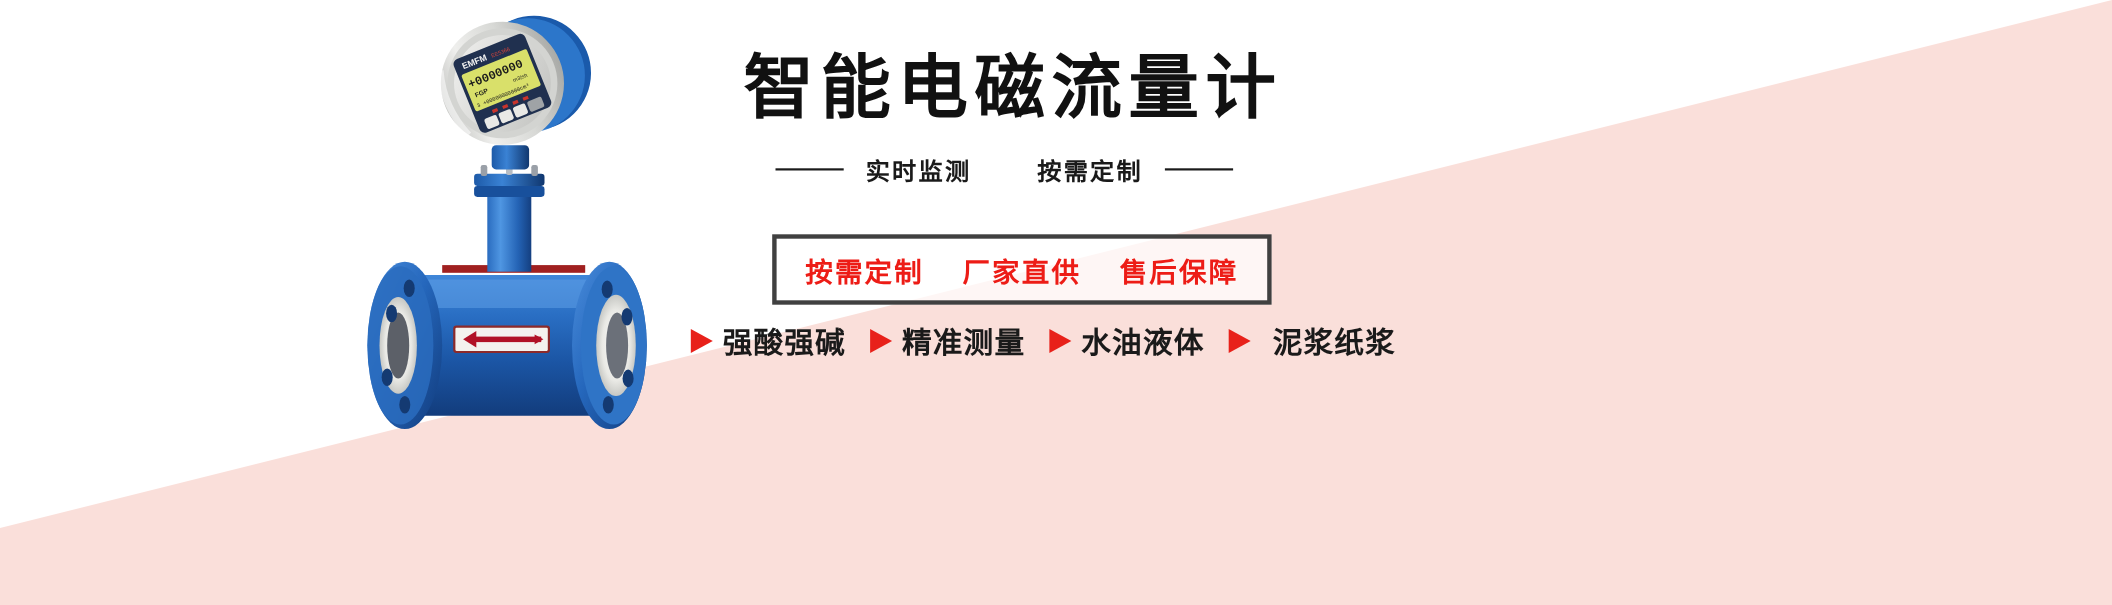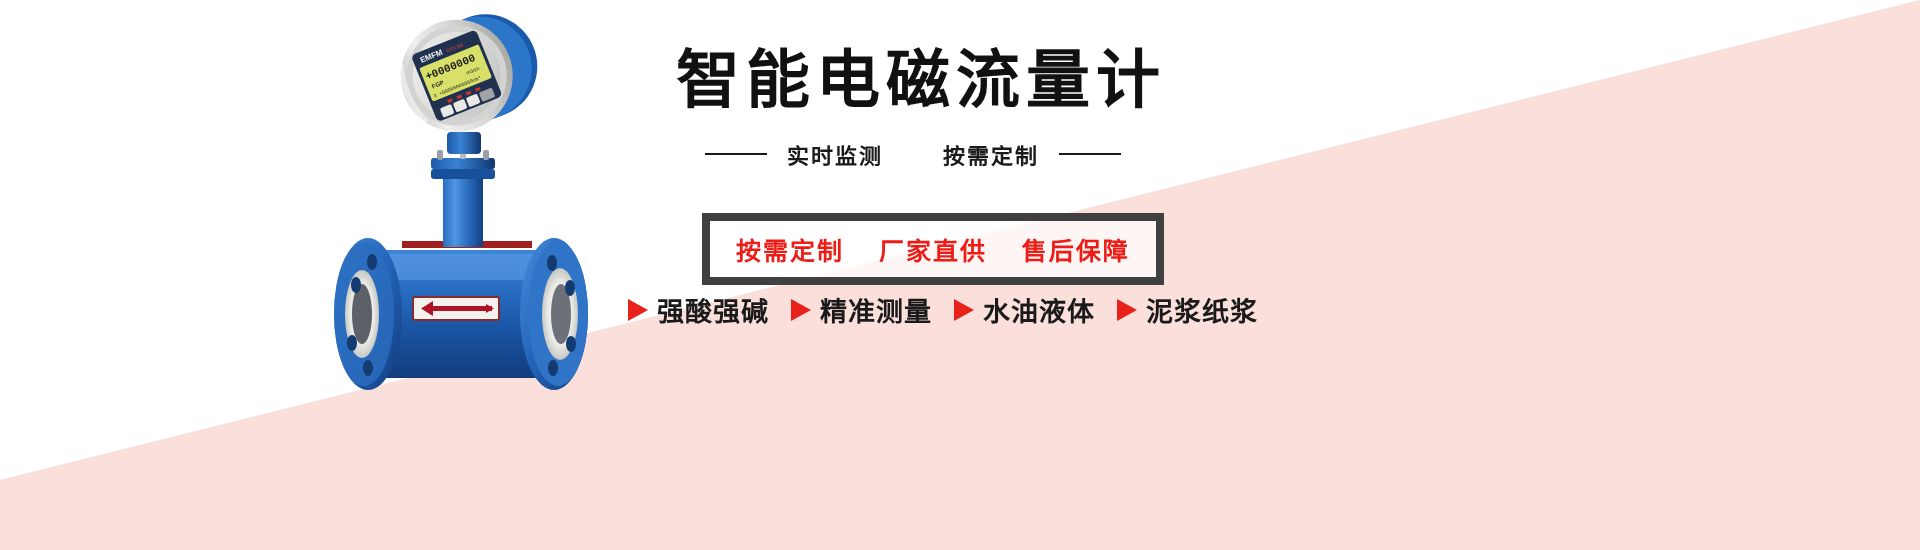--- a/index.html
+++ b/index.html
@@ -83,21 +83,21 @@
   .subtitle-gap {
     display: inline-block;
     width: 20px;
   }
 
   .promo-box {
     position: absolute;
     left: 102px;
     top: 213px;
     box-sizing: border-box;
-    border: 8px solid #404040;
+    border: 4px solid #404040;
     padding: 10px 26px;
     background: rgba(255,255,255,0.72);
     white-space: nowrap;
   }
   .promo-text {
     font-size: 25px;
     font-weight: bold;
     color: #ed1c16;
     letter-spacing: 2px;
   }
@@ -112,21 +112,21 @@
     top: 290px;
     display: flex;
     align-items: flex-end;
     white-space: nowrap;
   }
   .app-item {
     display: flex;
     align-items: center;
     margin-right: 22px;
   }
-  .app-item:last-child { margin-right: 0; }
+  .app-item:last-child { margin-right: 0; gap: 11px; }
   .arrow-icon {
     display: inline-block;
     width: 0;
     height: 0;
     border-top: 11px solid transparent;
     border-bottom: 11px solid transparent;
     border-left: 20px solid #e8211a;
     margin-right: 9px;
   }
   .app-label {

